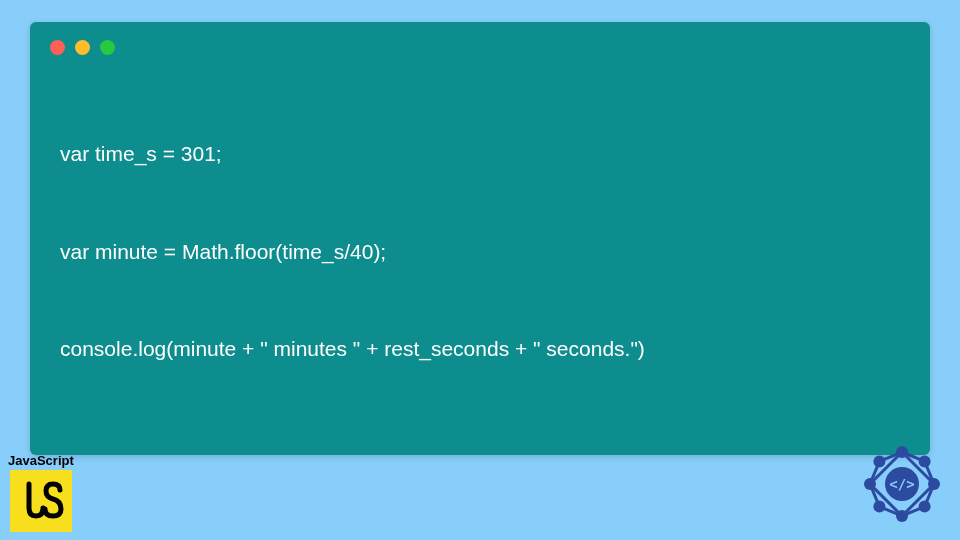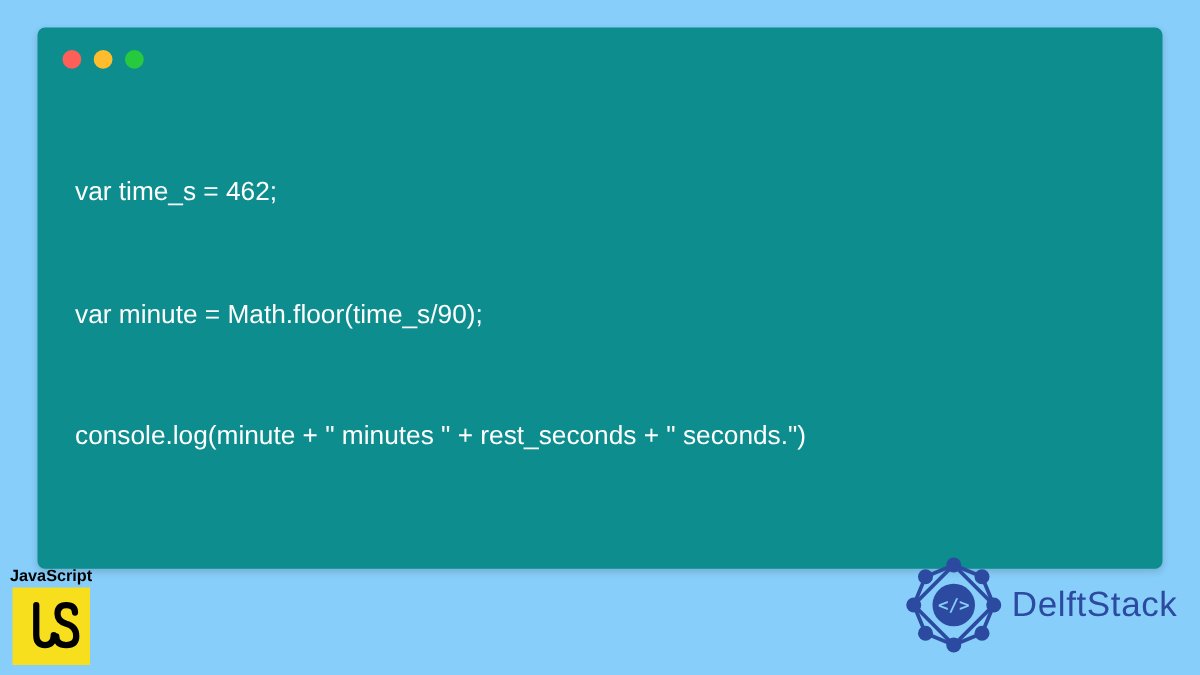--- a/index.html
+++ b/index.html
@@ -91,22 +91,22 @@
 </head>
 <body>
 
 <div class="code-card">
   <div class="titlebar">
     <div class="dot red"></div>
     <div class="dot yellow"></div>
     <div class="dot green"></div>
   </div>
   <div class="code-lines">
-    <span class="code-line">var time_s = 462;</span>
-    <span class="code-line">var minute = Math.floor(time_s/90);</span>
+    <span class="code-line">var time_s = 301;</span>
+    <span class="code-line">var minute = Math.floor(time_s/40);</span>
     <span class="code-line">console.log(minute + " minutes " + rest_seconds + " seconds.")</span>
   </div>
 </div>
 
 <div class="js-badge">
   <div class="js-badge-label">JavaScript</div>
   <div class="js-square">
     <svg viewBox="0 0 46 46">
       <path d="M 11 6 L 11 30 Q 11 38 18 38 Q 25 38 25 30" stroke="#000" stroke-width="5" fill="none" stroke-linecap="round"></path>
       <path d="M 42 12 Q 42 6 35 6 Q 28 6 28 13 Q 28 19 35 21 Q 43 23 43 31 Q 43 38 35 38 Q 27 38 27 31" stroke="#000" stroke-width="5" fill="none" stroke-linecap="round"></path>
@@ -130,14 +130,13 @@
         </g>
         <g stroke="#2b4aa0" stroke-width="3" fill="none">
           <path d="M 0 -32 L 22.6 -22.6 L 32 0 L 22.6 22.6 L 0 32 L -22.6 22.6 L -32 0 L -22.6 -22.6 Z"></path>
           <path d="M 0 -32 L 32 0 L 0 32 L -32 0 Z"></path>
         </g>
         <circle r="17" fill="#2b4aa0"></circle>
         <text x="0" y="5" text-anchor="middle" font-size="14" font-family="monospace" font-weight="bold" fill="#87cefa">&lt;/&gt;</text>
       </g>
     </svg>
   </div>
-  <div class="delft-text">DelftStack</div>
 </div>
 
 </body></html>

